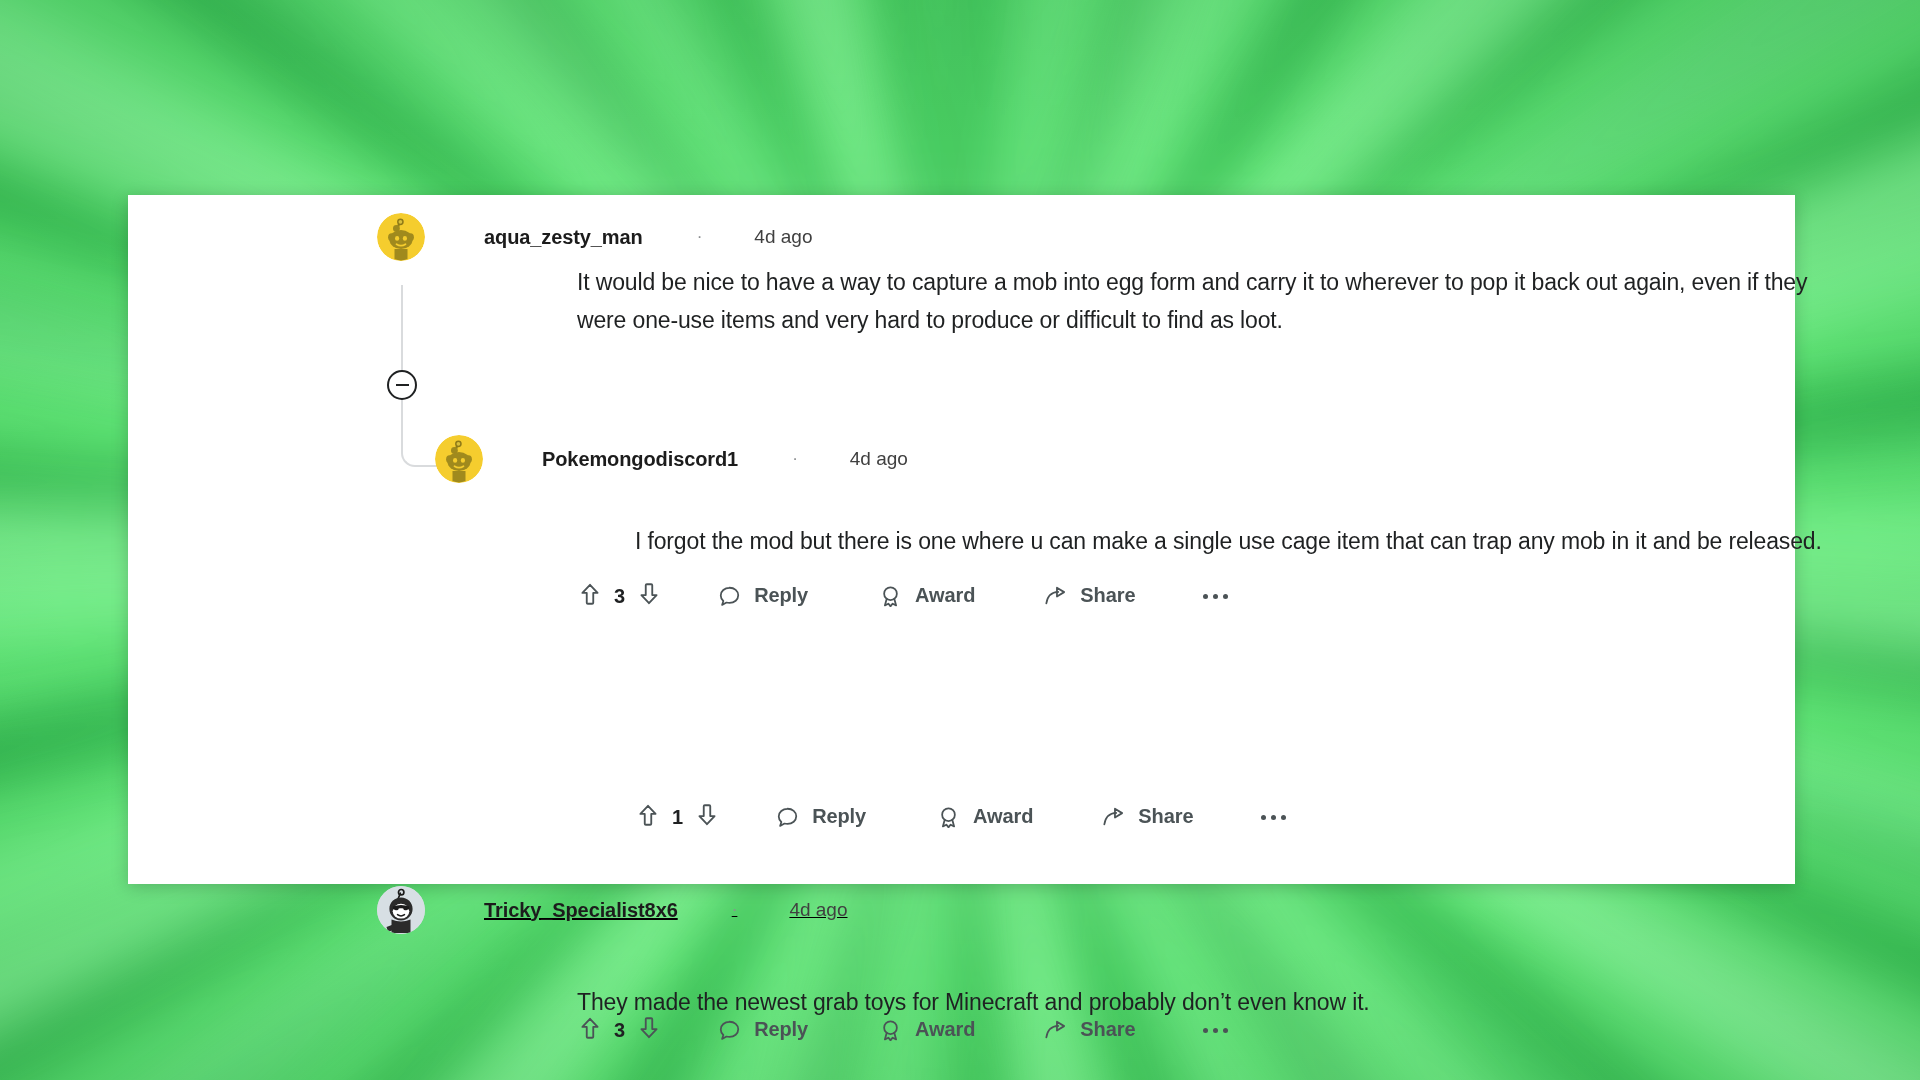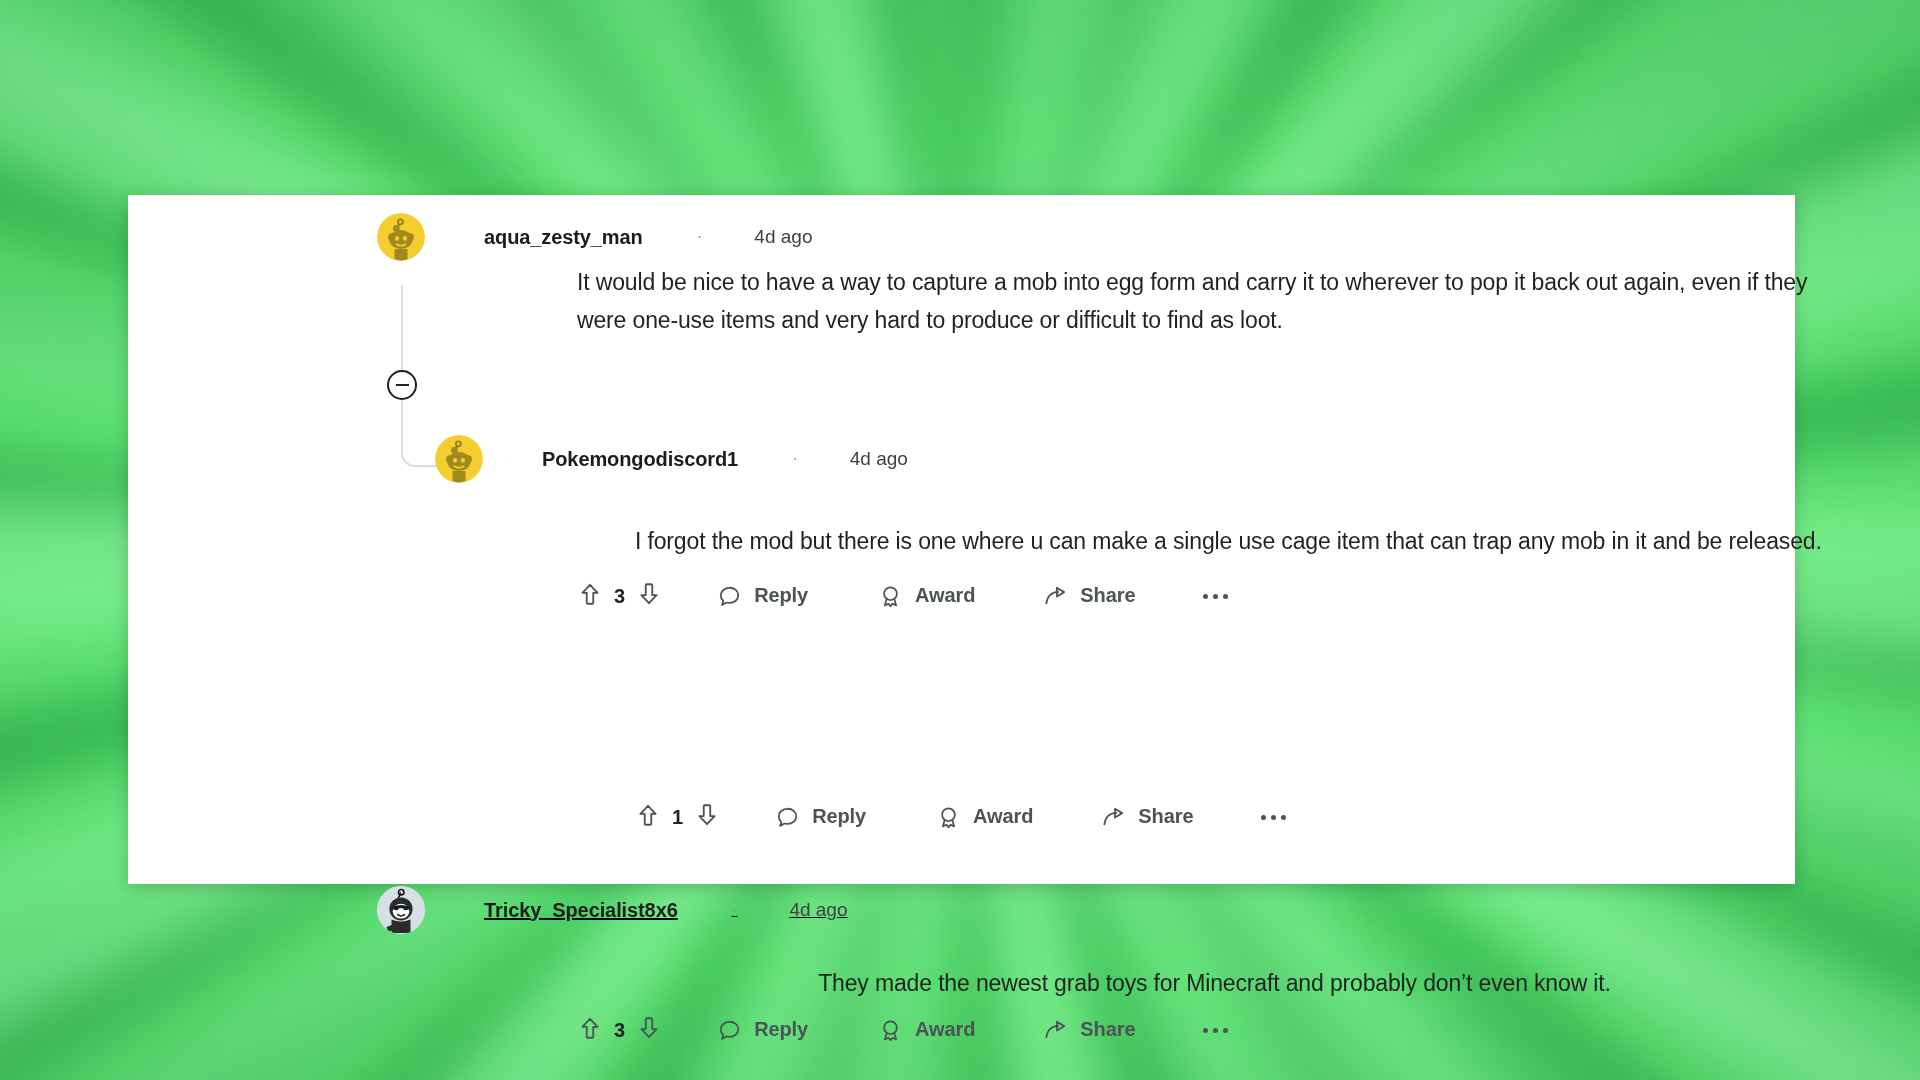--- a/index.html
+++ b/index.html
@@ -341,21 +341,21 @@
           <path d="M20.5 28.6 Q24 31.2 27.5 28.6" stroke="#1b1b1b" stroke-width="1.5" fill="none" stroke-linecap="round"></path>
           <path d="M14.5 33.5 L14.5 47 L33.5 47 L33.5 33.5 Q24 37.5 14.5 33.5 Z" fill="#2b2b2b"></path>
           <path d="M9.5 41 L16 38.5 L17.5 43.5 L11 46 Z" fill="#2b2b2b"></path>
         </svg>
       </div>
       <span class="username">Tricky_Specialist8x6</span>
       <span class="meta-dot">·</span>
       <span class="timestamp">4d ago</span>
     </div>
 
-    <div class="c-body" style="position:absolute; left:449px; top:769px; width:1275px;text-align:center;">They made the newest grab toys for Minecraft and probably don’t even know it.</div>
+    <div class="c-body" style="position:absolute; left:449px; top:788px; width:1275px;">They made the newest grab toys for Minecraft and probably don’t even know it.</div>
 
     <div class="actions" style="position:absolute; left:449px; top:820px;">
 
       <div class="vote">
         <span>
           <svg width="26" height="26" viewBox="0 0 24 24" fill="none" stroke="#4b5356" stroke-width="1.7" stroke-linecap="round" stroke-linejoin="round">
             <path d="M12 3.5 L19 11 h-4 v9 a1 1 0 0 1 -1 1 h-4 a1 1 0 0 1 -1 -1 v-9 H5 Z"></path>
           </svg>
         </span>
         <span class="score">3</span>

